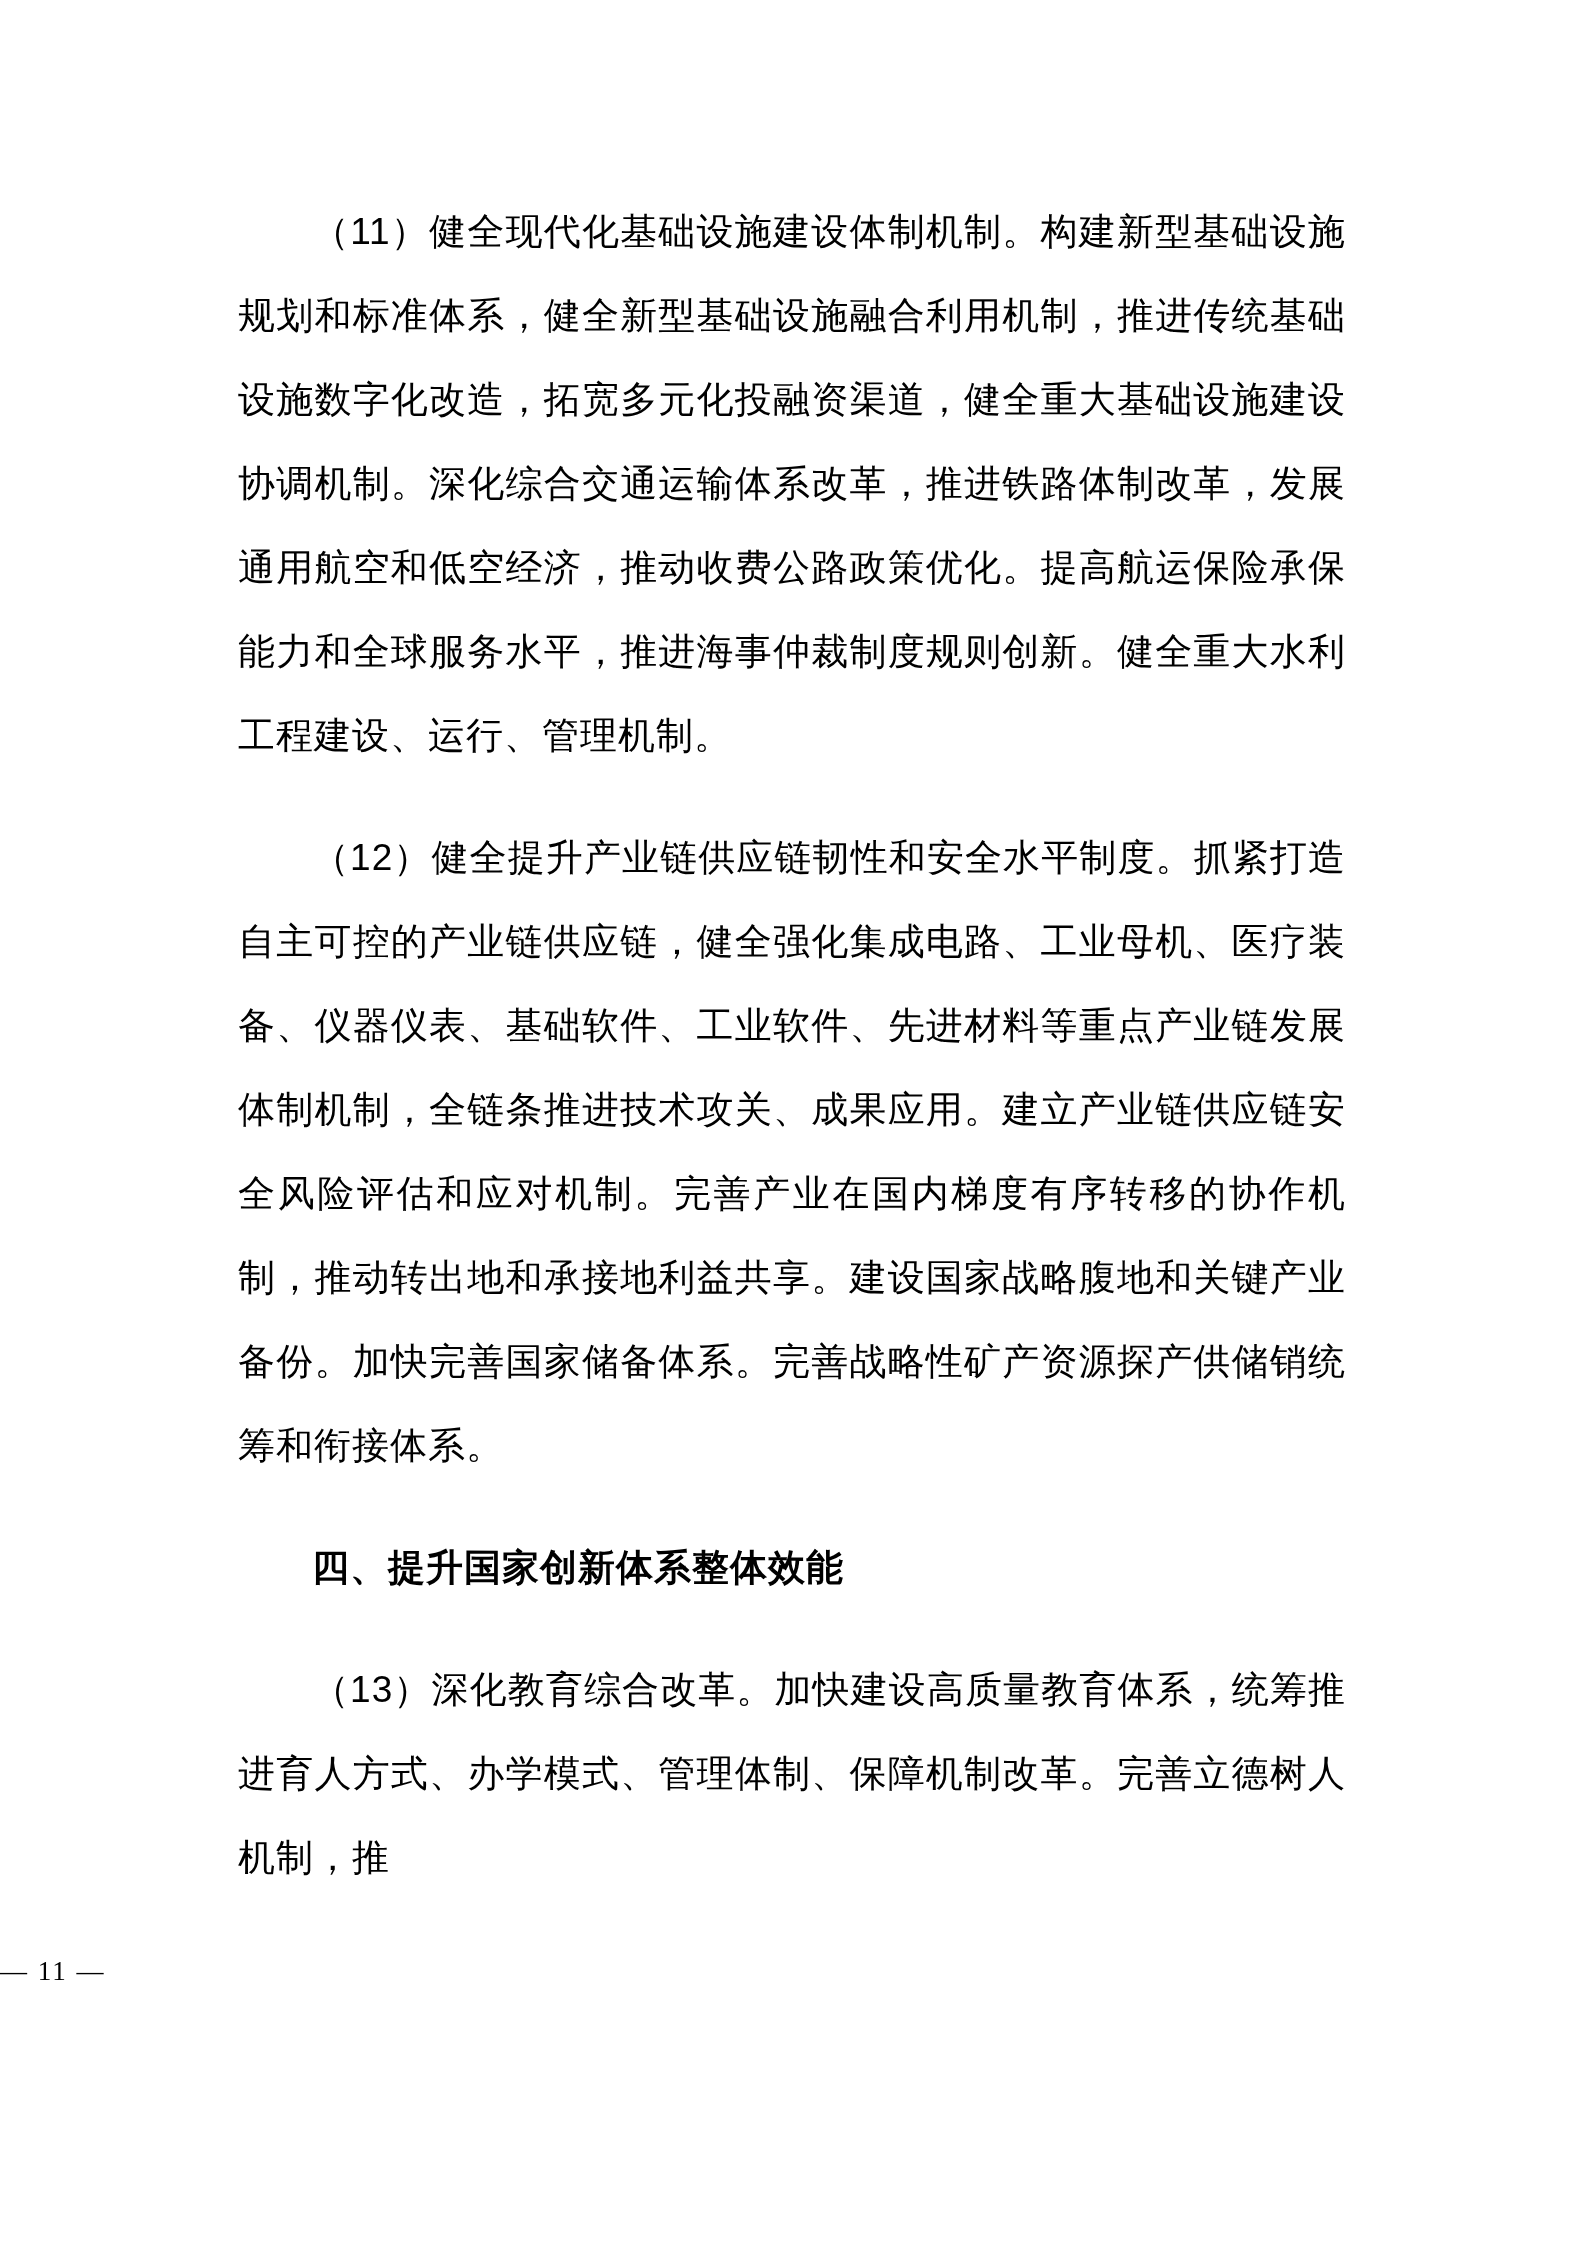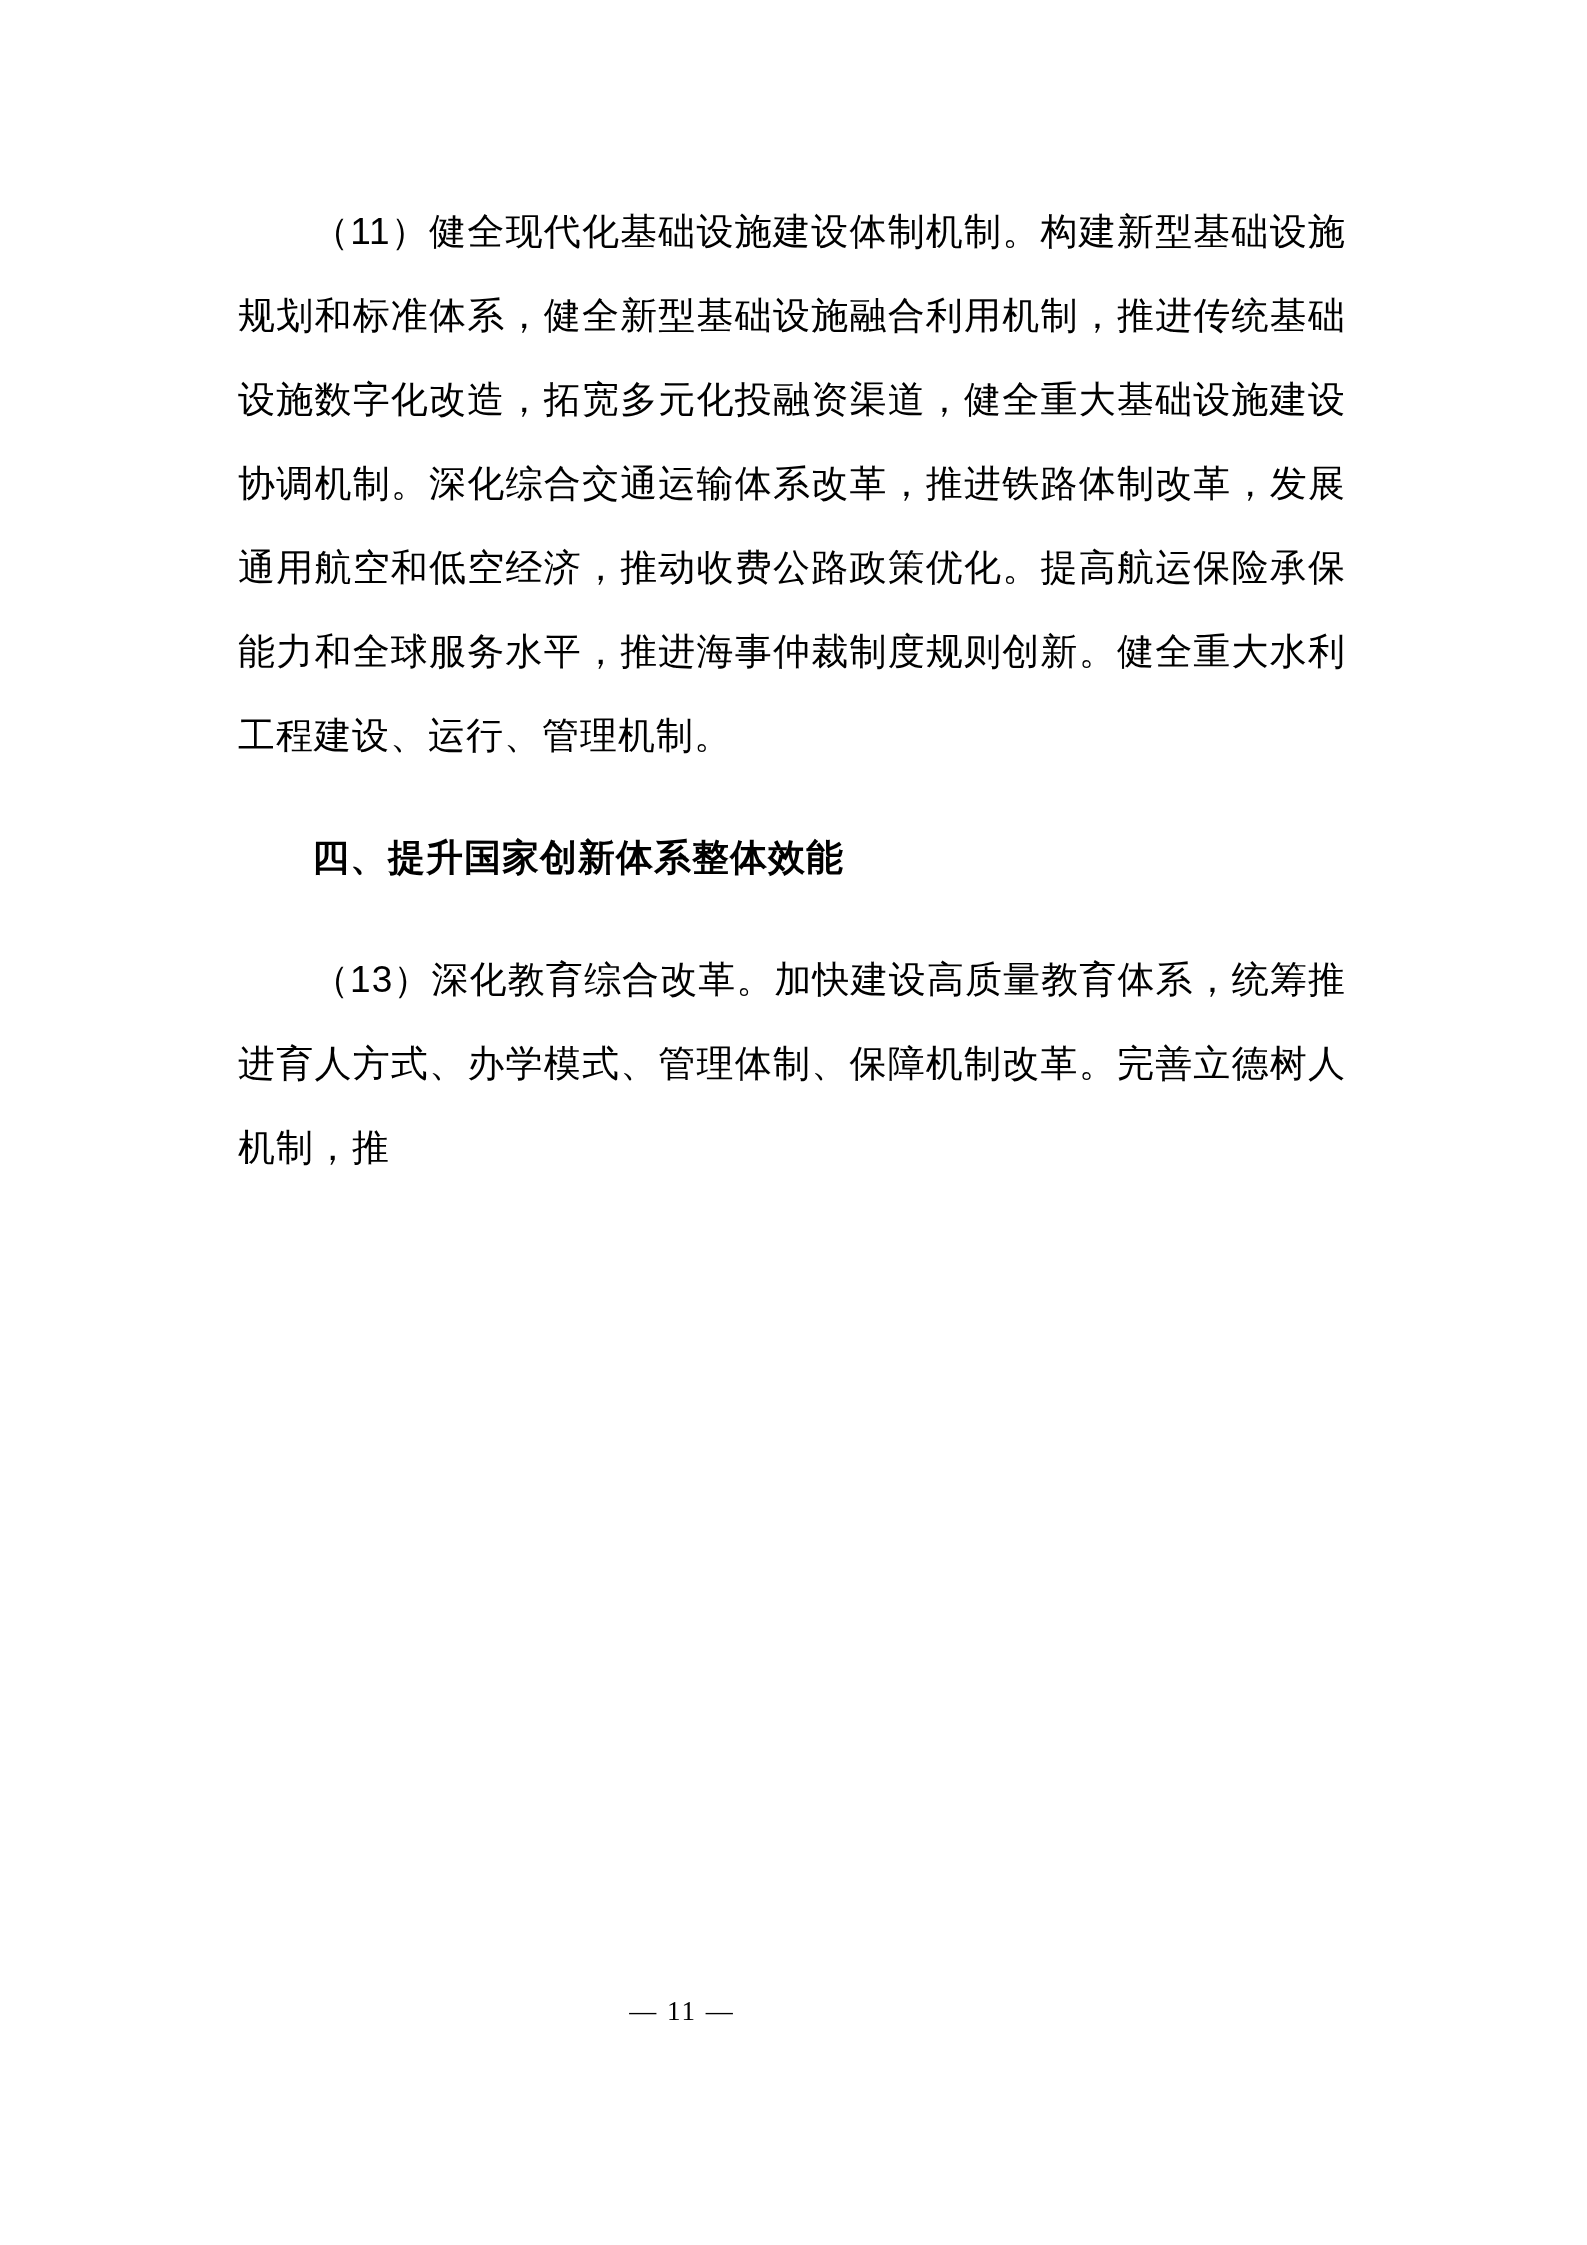--- a/index.html
+++ b/index.html
@@ -38,40 +38,40 @@
       font-size: 37px;
       line-height: 84px;
       letter-spacing: 1px;
       text-indent: 74px;        
       font-weight: bold;
       color: #000000;
     }
     .page-footer {
       position: absolute;
       left: 0;
-      top: 1996px;
+      top: 1956px;
       width: 100%;
-      text-align: center;
     }
     .page-number {
       font-family: "Liberation Serif", serif;
       font-size: 27px;
       color: #000000;
       letter-spacing: 2px;
     }
   </style>
 </head>
 <body>
 
 <div class="page">
 
   <main class="content">
 
     <p class="body-para">（11）健全现代化基础设施建设体制机制。构建新型基础设施规划和标准体系，健全新型基础设施融合利用机制，推进传统基础设施数字化改造，拓宽多元化投融资渠道，健全重大基础设施建设协调机制。深化综合交通运输体系改革，推进铁路体制改革，发展通用航空和低空经济，推动收费公路政策优化。提高航运保险承保能力和全球服务水平，推进海事仲裁制度规则创新。健全重大水利工程建设、运行、管理机制。</p>
 
+    <p class="body-para">（12）健全提升产业链供应链韧性和安全水平制度。抓紧打造自主可控的产业链供应链，健全强化集成电路、工业母机、医疗装备、仪器仪表、基础软件、工业软件、先进材料等重点产业链发展体制机制，全链条推进技术攻关、成果应用。建立产业链供应链安全风险评估和应对机制。完善产业在国内梯度有序转移的协作机制，推动转出地和承接地利益共享。建设国家战略腹地和关键产业备份。加快完善国家储备体系。完善战略性矿产资源探产供储销统筹和衔接体系。</p>
 
     <h2 class="section-heading">四、提升国家创新体系整体效能</h2>
 
 
     <p class="body-para">（13）深化教育综合改革。加快建设高质量教育体系，统筹推进育人方式、办学模式、管理体制、保障机制改革。完善立德树人机制，推</p>
 
   </main>
 
   <footer class="page-footer">
     <span class="page-number">— 11 —</span>

